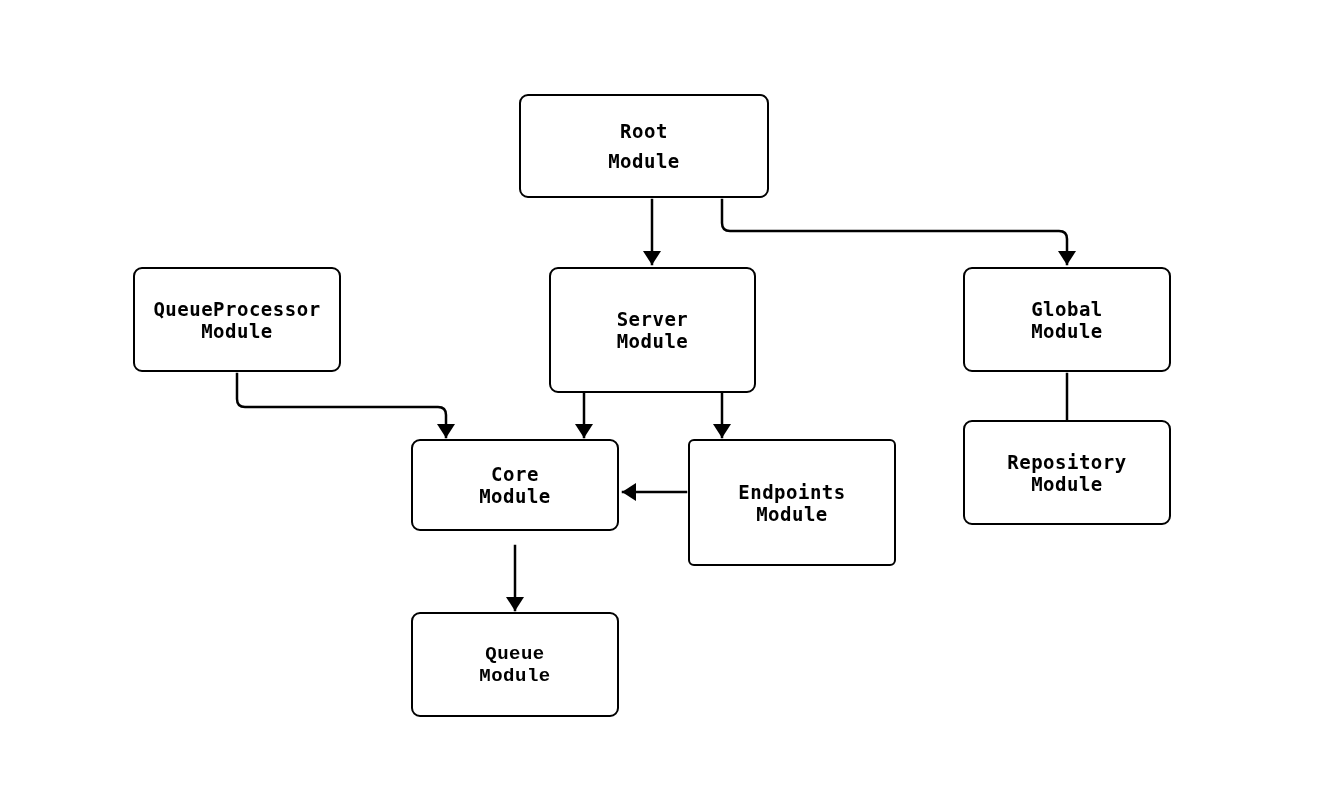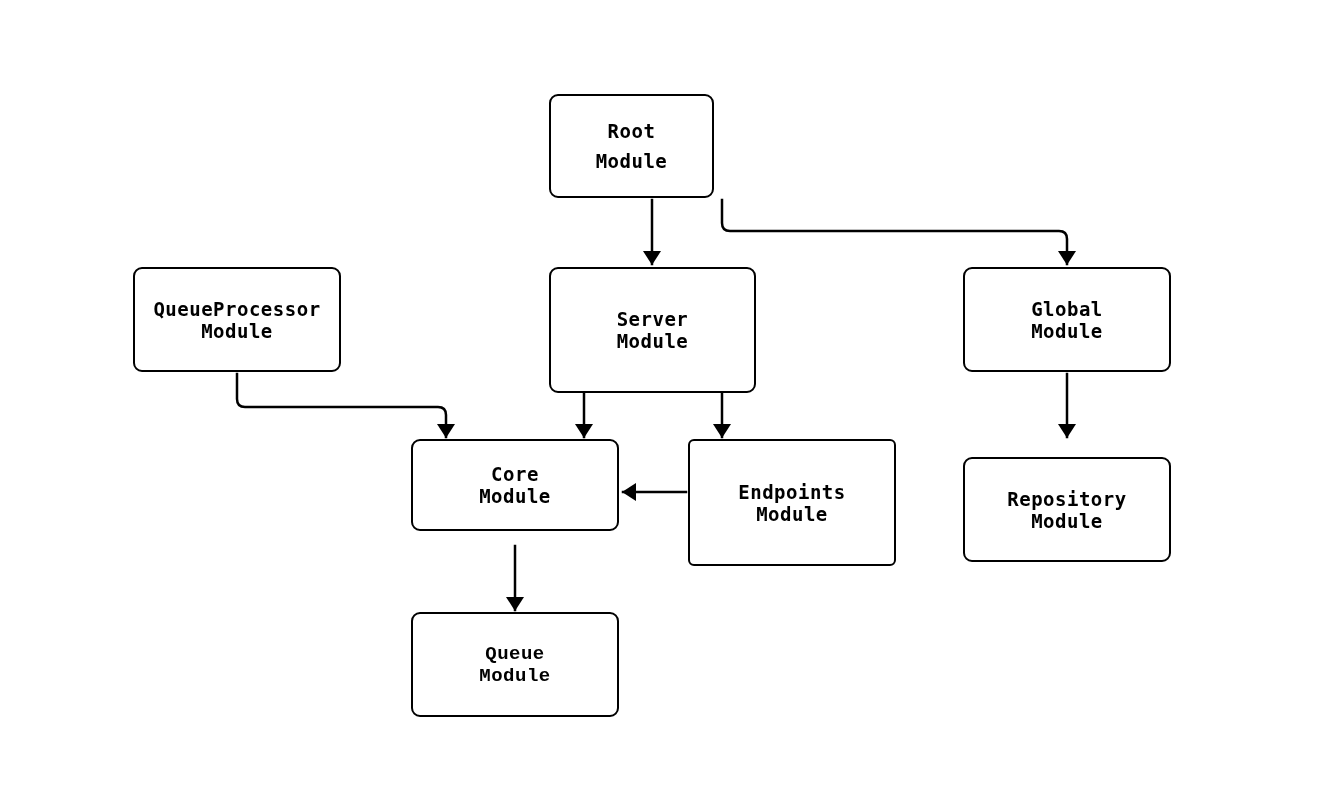--- a/index.html
+++ b/index.html
@@ -58,21 +58,21 @@
     </defs>
   <path d="M652,200 L652,264" class="edge-path" marker-end="url(#arrowhead)"></path>
       <path d="M722,200 L722,223 Q722,231 730,231 L1059,231 Q1067,231 1067,239 L1067,264" class="edge-path" marker-end="url(#arrowhead)"></path>
       <path d="M237,374 L237,399 Q237,407 245,407 L438,407 Q446,407 446,415 L446,437" class="edge-path" marker-end="url(#arrowhead)"></path>
       <path d="M584,374 L584,437" class="edge-path" marker-end="url(#arrowhead)"></path>
       <path d="M722,374 L722,437" class="edge-path" marker-end="url(#arrowhead)"></path>
       <path d="M686,492 L623,492" class="edge-path" marker-end="url(#arrowhead)"></path>
       <path d="M515,546 L515,610" class="edge-path" marker-end="url(#arrowhead)"></path>
       <path d="M1067,374 L1067,437" class="edge-path" marker-end="url(#arrowhead)"></path>
     </svg>
-<div class="node" style="left: 549px; top: 94px; width: 165px; height: 104px; gap: 8px;">
+<div class="node" style="left: 519px; top: 94px; width: 250px; height: 104px; gap: 8px;">
       <div>Root</div>
       <div>Module</div>
     </div>
     <div class="node" style="left: 133px; top: 267px; width: 208px; height: 105px;">
       <div>QueueProcessor</div>
       <div>Module</div>
     </div>
     <div class="node" style="left: 549px; top: 267px; width: 207px; height: 126px;">
       <div>Server</div>
       <div>Module</div>
@@ -82,21 +82,21 @@
       <div>Module</div>
     </div>
     <div class="node" style="left: 411px; top: 439px; width: 208px; height: 92px;">
       <div>Core</div>
       <div>Module</div>
     </div>
     <div class="node" style="left: 688px; top: 439px; width: 208px; height: 127px; border-radius: 6px;">
       <div>Endpoints</div>
       <div>Module</div>
     </div>
-    <div class="node" style="left: 963px; top: 457px; width: 208px; height: 105px;">
+    <div class="node" style="left: 963px; top: 420px; width: 208px; height: 105px;">
       <div>Repository</div>
       <div>Module</div>
     </div>
     <div class="node" style="left: 411px; top: 612px; width: 208px; height: 105px; font-family: Liberation Mono, monospace;">
       <div>Queue</div>
       <div>Module</div>
     </div>
   </div>
 
 </body></html>

